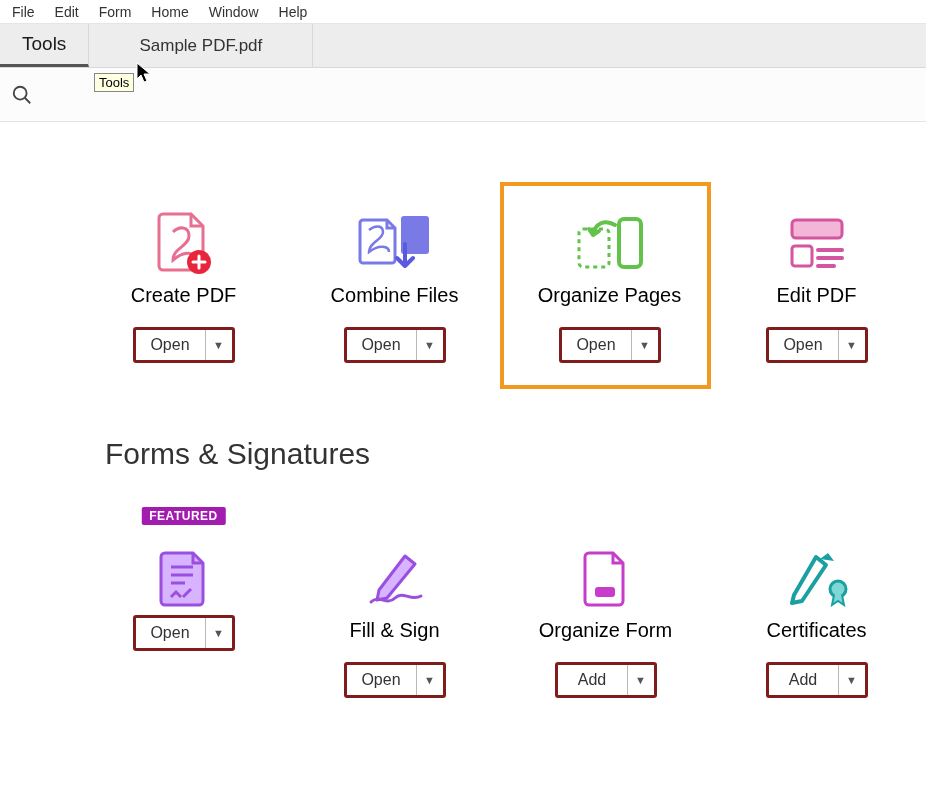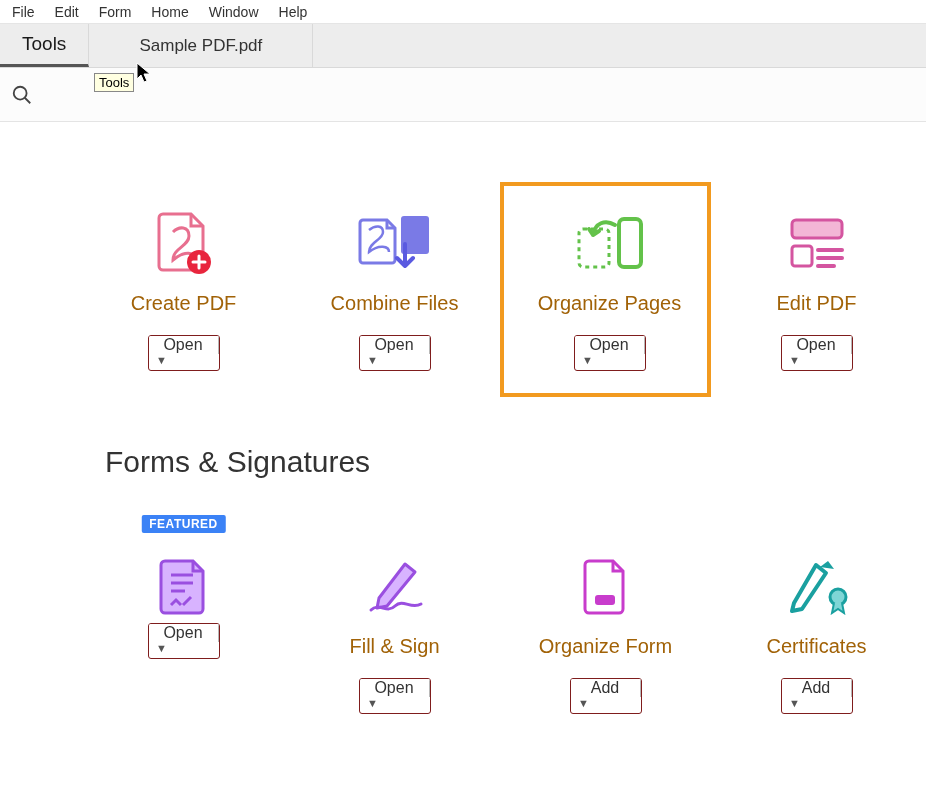--- a/index.html
+++ b/index.html
@@ -115,33 +115,32 @@
     outline-offset: -4px;
     padding-left: 8px;
   }
   .icon-slot {
     height: 74px;
     display:flex; align-items:center; justify-content:center;
     position: relative;
   }
   .tool-label {
     font-size: 20px;
-    color: #a16207;
-    margin-top: 12px;
+    color: #000000;
+    margin-top: 4px;
     margin-bottom: 20px;
     text-align:center;
   }
   .split-btn {
     display:flex;
-    border: 1px solid #7f1d1d;
+    border: 3px solid #7f1d1d;
     border-radius: 3px;
     overflow: hidden;
     background:#fff;
     height: 36px;
-    flex-direction: column;
   }
   .split-btn .main-btn {
     width: 70px;
     display:flex; align-items:center; justify-content:center;
     font-size: 16px;
     color:#333;
     border:none;
     background:#fff;
     cursor:pointer;
     border-right:1px solid #b8b8b8;
@@ -153,21 +152,21 @@
     background:#fff;
     cursor:pointer;
     color:#555;
     font-size: 11px;
   }
   .badge {
     position:absolute;
     top: -10px;
     left: 50%;
     transform: translateX(-50%);
-    background:#3b82f6;
+    background:#a21caf;
     color:#fff;
     font-size:12px;
     font-weight:600;
     letter-spacing:0.5px;
     padding: 2px 8px;
     border-radius:2px;
   }
   .section2 { margin-top: 48px; margin-left: 27px; }
 </style>
 </head>

